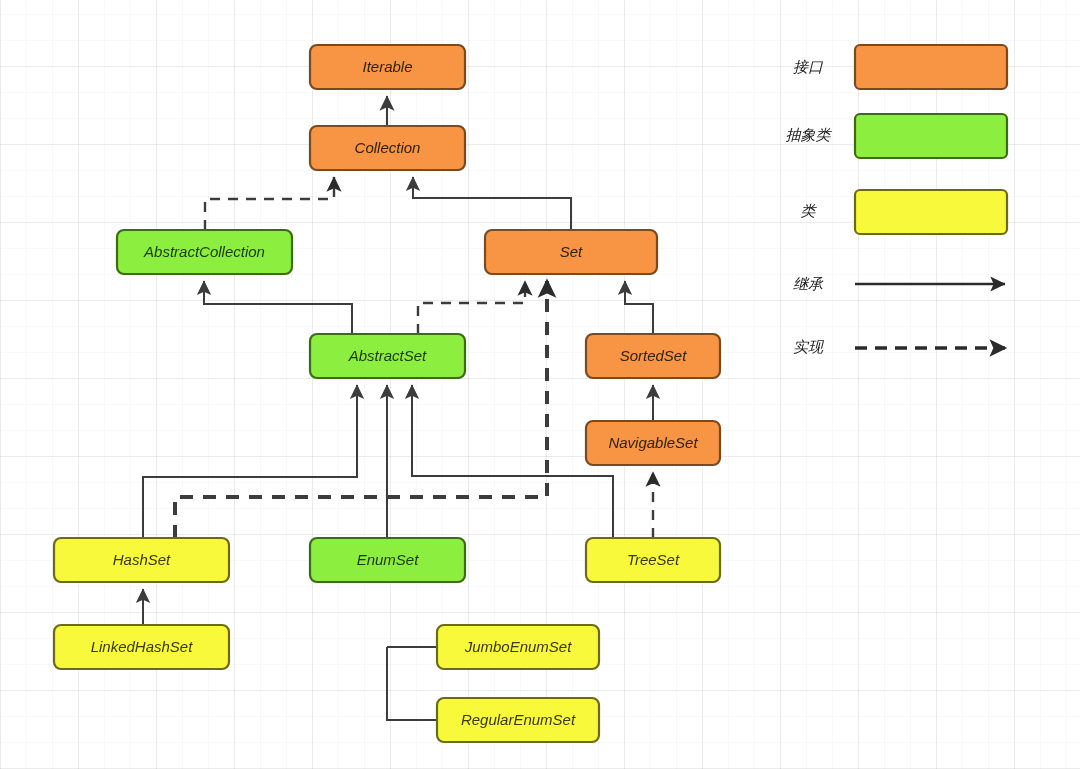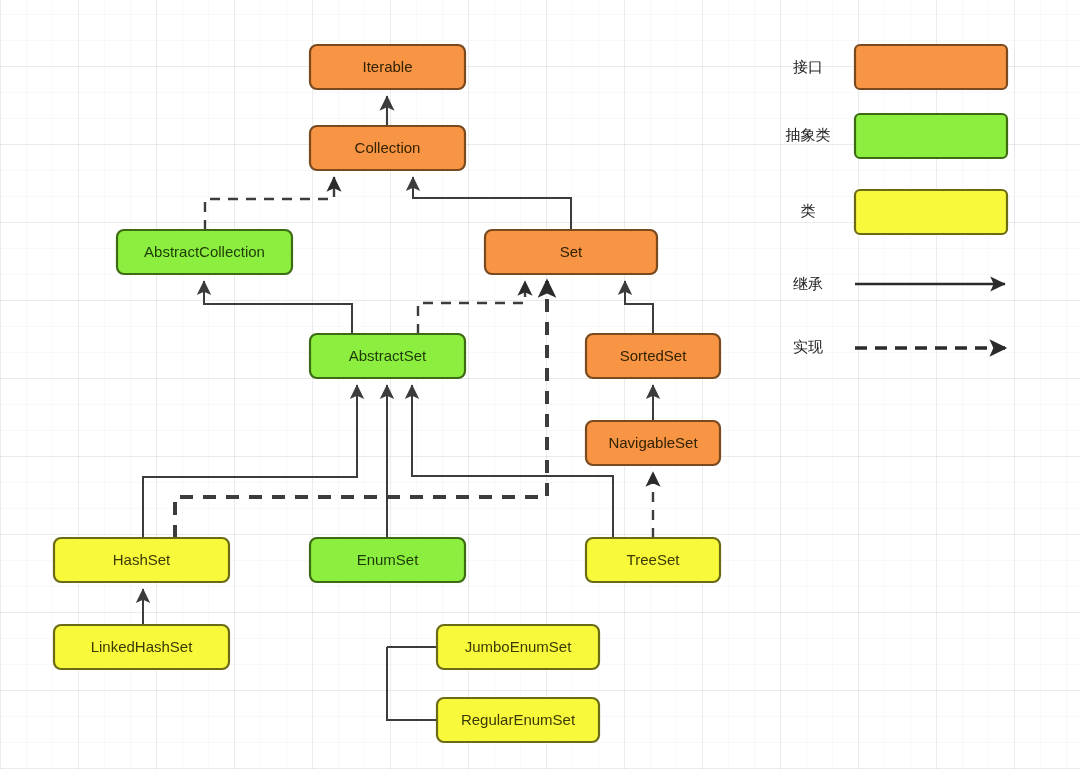--- a/index.html
+++ b/index.html
@@ -21,20 +21,21 @@
       linear-gradient(to right, rgba(0,0,0,0.055) 1px, transparent 1px),
       linear-gradient(to bottom, rgba(0,0,0,0.055) 1px, transparent 1px),
       linear-gradient(to right, rgba(0,0,0,0.022) 1px, transparent 1px),
       linear-gradient(to bottom, rgba(0,0,0,0.022) 1px, transparent 1px);
     background-size:
       78px 78px,
       78px 78px,
       26px 26px,
       26px 26px;
     background-position: 0 -12px, 0 -12px, 0 -12px, 0 -12px;
+    font-style: italic;
   }
   svg.canvas {
     position: absolute;
     left: 0; top: 0;
     width: 1080px;
     height: 769px;
   }
   .node-rect {
     stroke: #4a4a22;
     stroke-width: 2.2;

